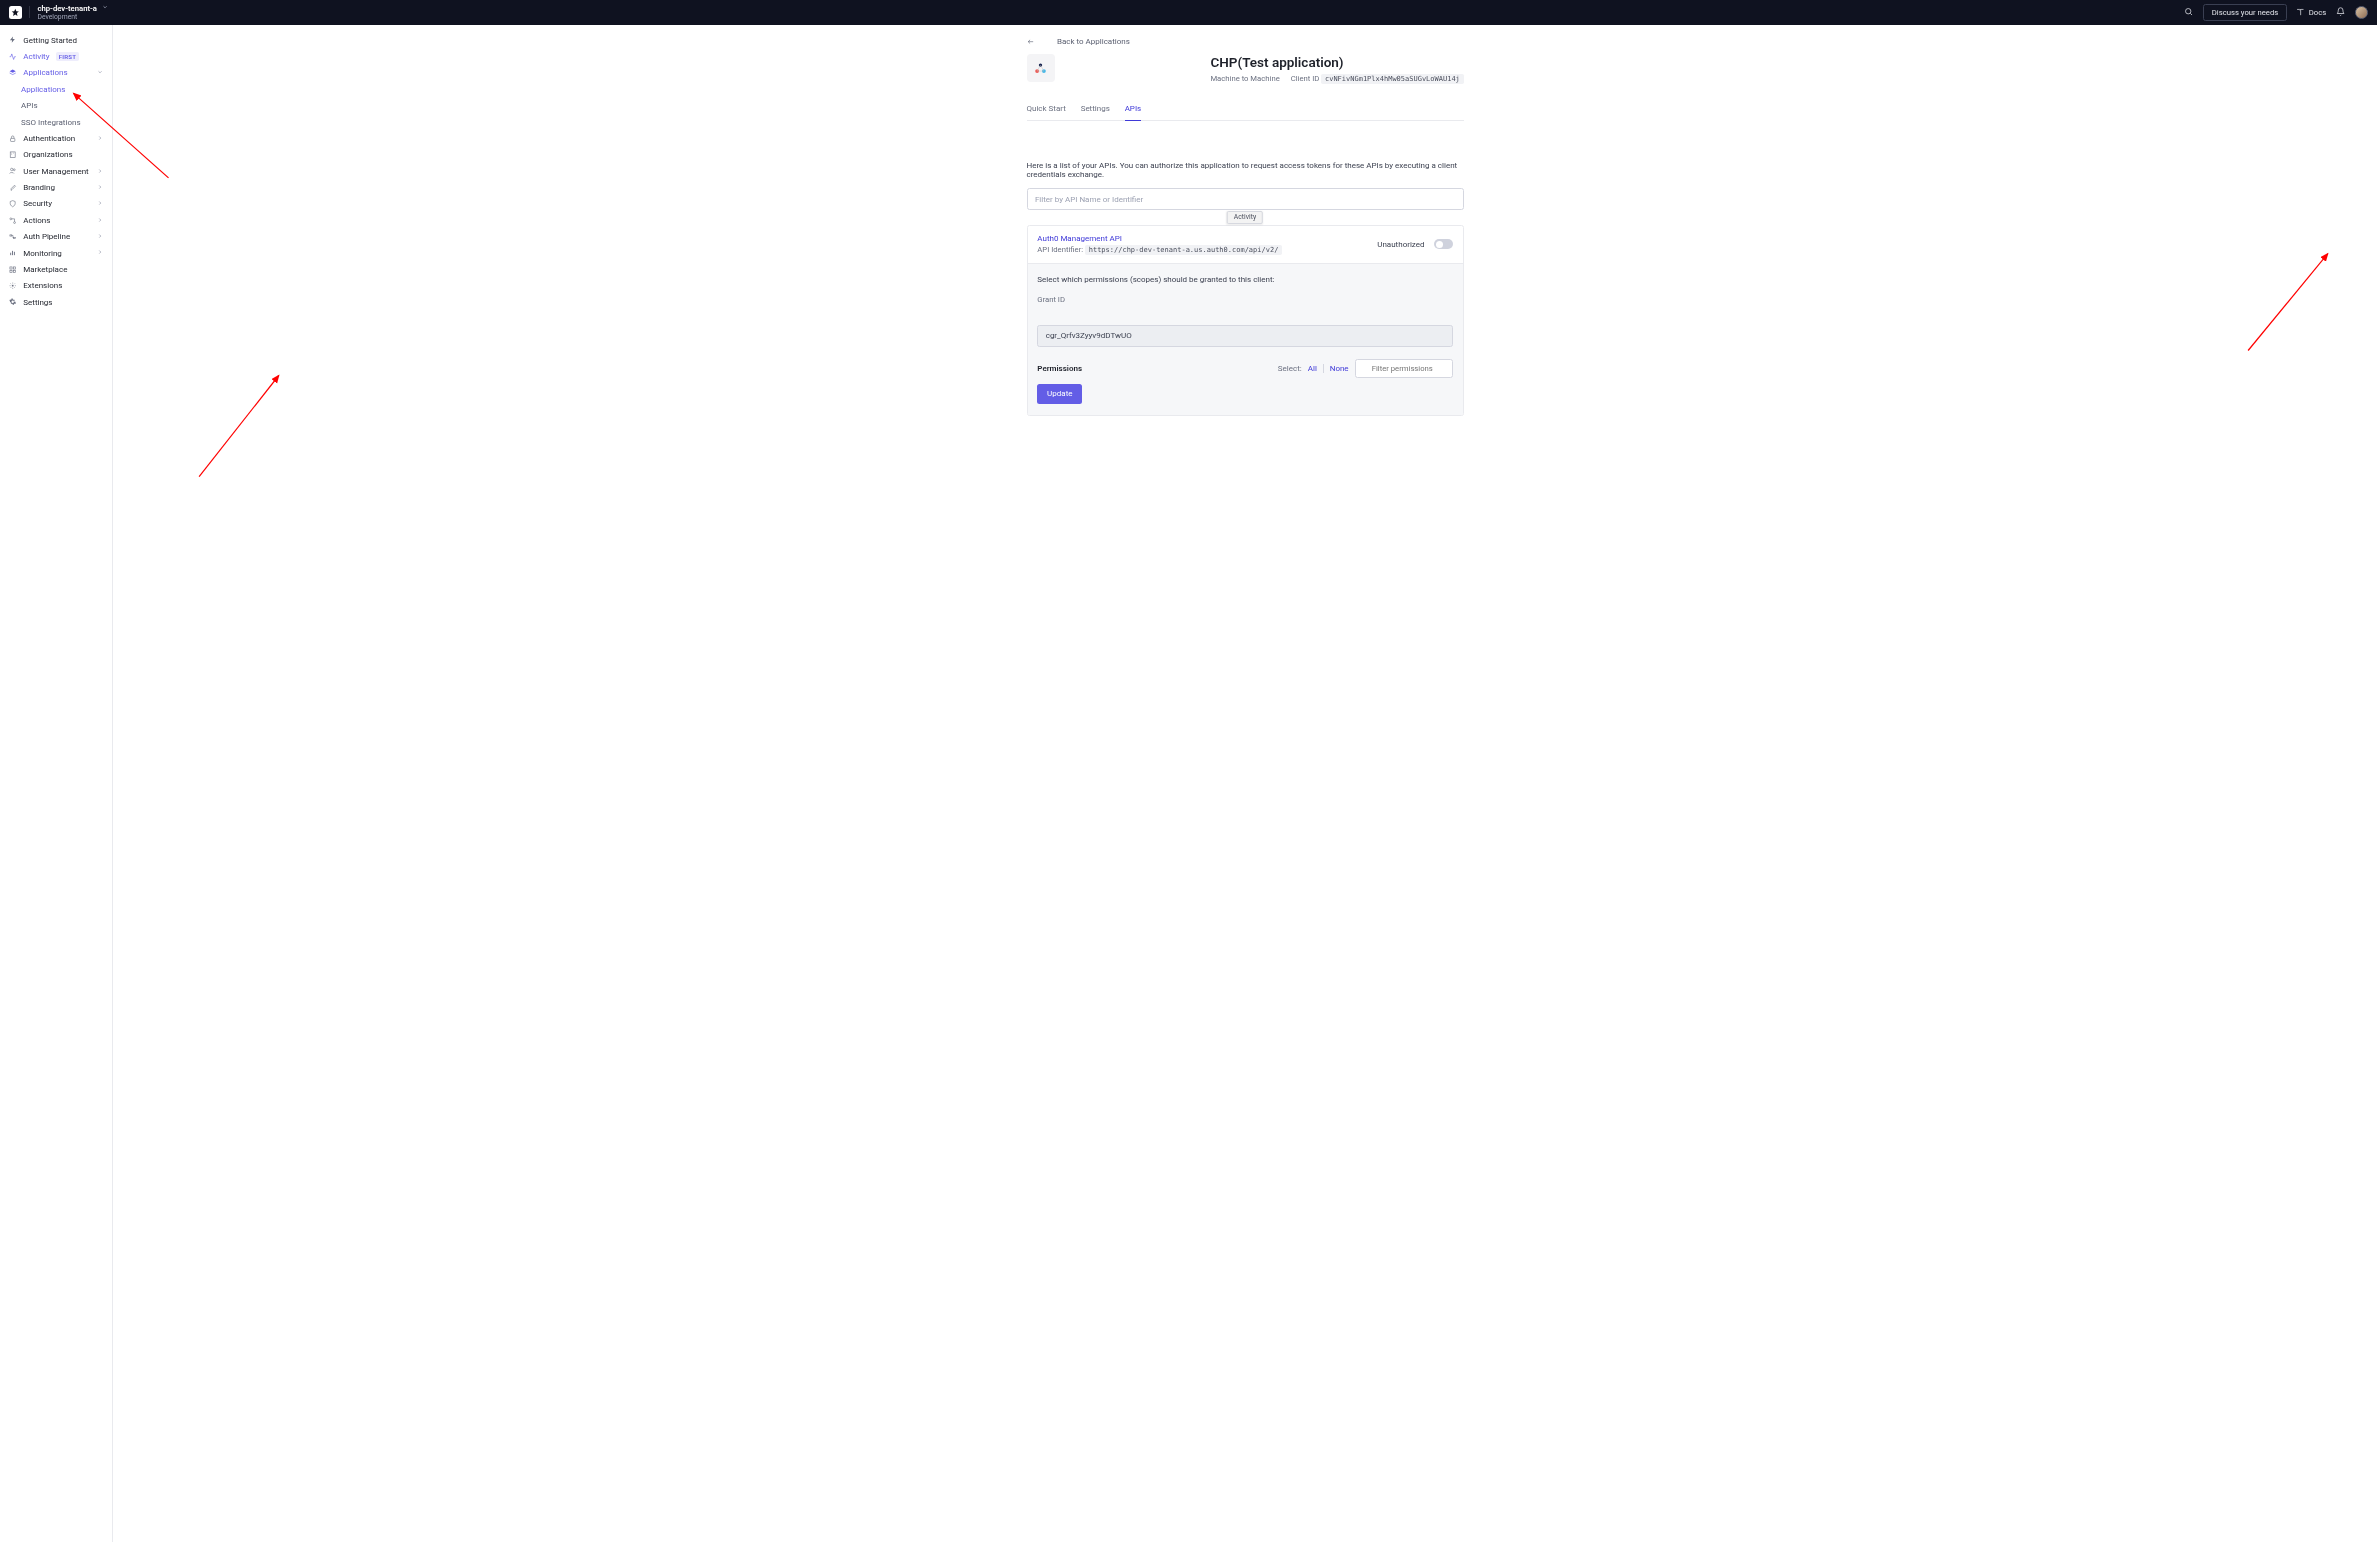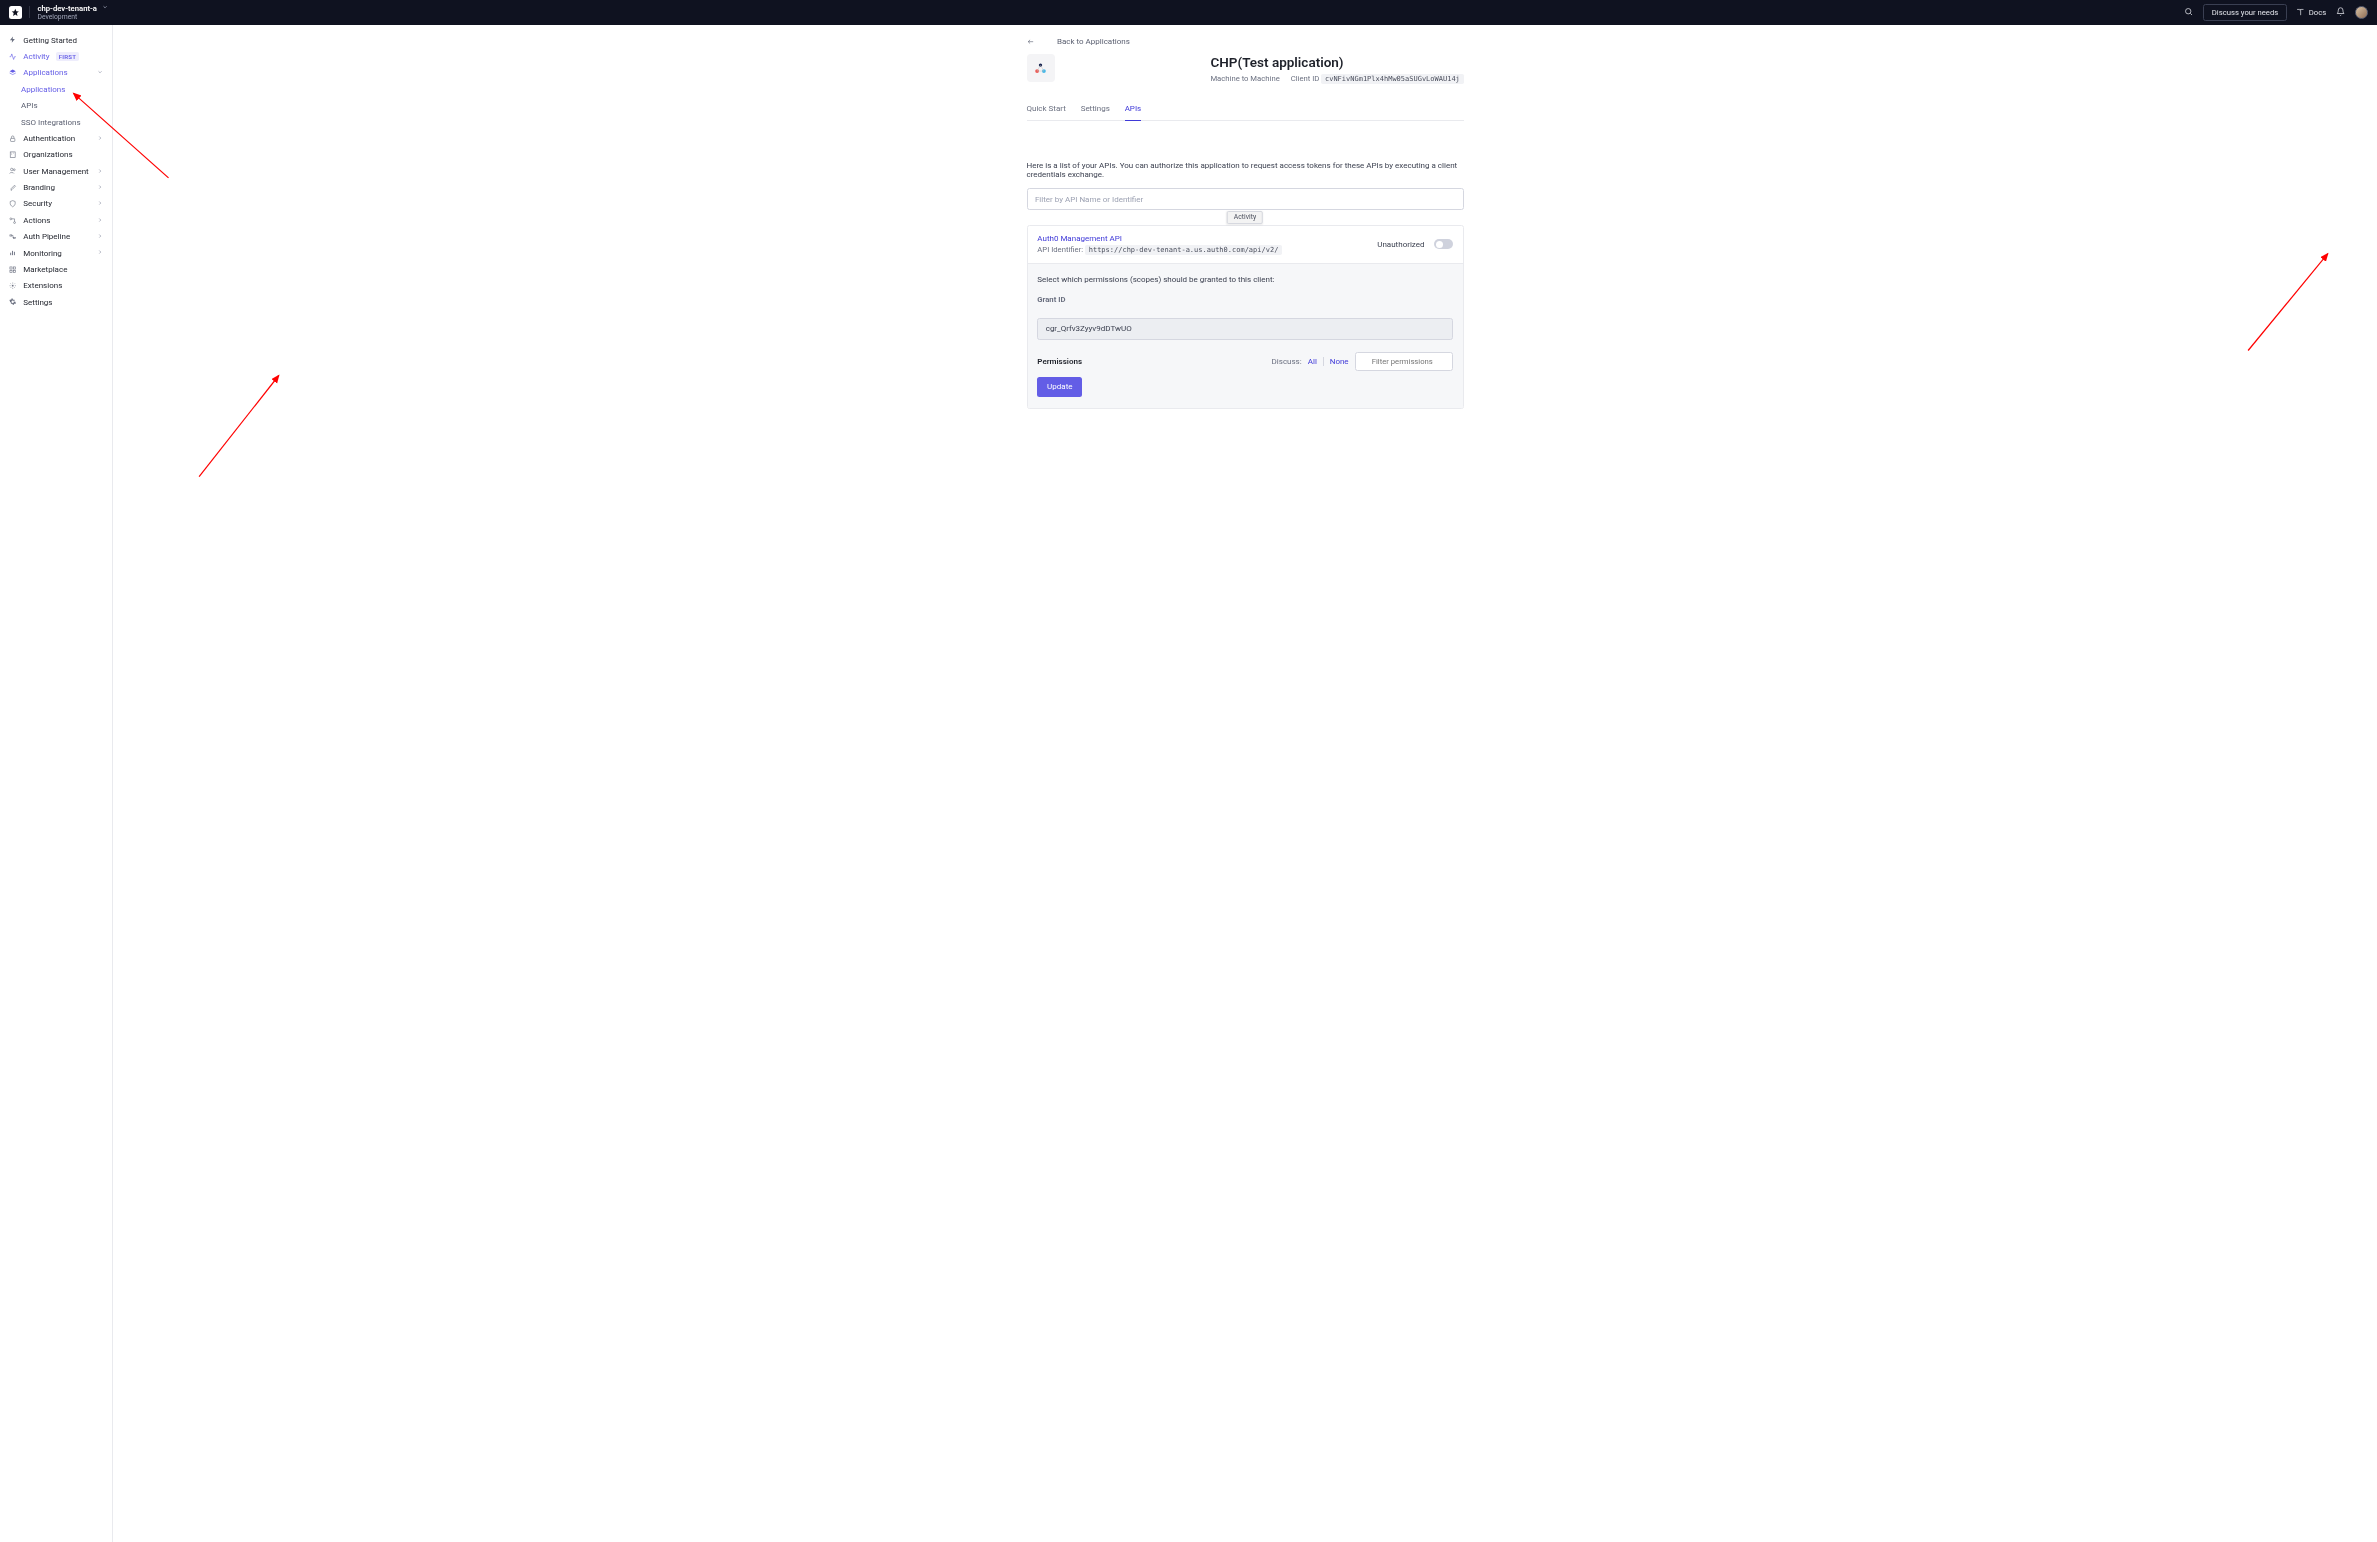--- a/index.html
+++ b/index.html
@@ -62,21 +62,21 @@
     .toggle::after { content: ''; position: absolute; width: 7.4px; height: 7.4px; background: #fff; border-radius: 50%; top: 1.2px; }
     .toggle.off { background: #cfd2dd; }
     .toggle.off::after { left: 1.2px; }
     .toggle.on { background: #0ab39c; }
     .toggle.on::after { right: 1.2px; }
 
     .chev-btn { color: #6b7080; width: 8.6px; cursor: pointer; }
 
     .api-expanded { background: #f6f7f9; border-top: 0.6px solid #e9eaee; padding: 11px 9.8px; }
     .scope-desc { font-size: 8px; color: #3c4150; margin-bottom: 11px; }
-    .small-label { font-size: 7.7px; color: #6b7080; margin-bottom: 14px; font-weight: bold; }
+    .small-label { font-size: 7.7px; color: #6b7080; margin-bottom: 21px; }
     .ro-input { width: 100%; background: #eceef2; border: 0.6px solid #d5d7e0; border-radius: 2.5px; padding: 5.5px 7.4px; font-size: 8px; color: #3c4150; margin-bottom: 12.3px; }
 
     .perm-head { display: flex; align-items: center; margin-bottom: 6.1px; }
     .perm-title { font-weight: 600; font-size: 8px; color: #1e212a; }
     .perm-right { margin-left: auto; display: flex; align-items: center; gap: 6.1px; font-size: 8px; }
     .link { color: #3f39d8; cursor: pointer; }
     .sep { width: 0.6px; height: 8.6px; background: #d5d7e0; }
     .perm-search { border: 0.6px solid #d5d7e0; border-radius: 2.5px; padding: 3.7px 4.9px 3.7px 16px; font-size: 7.7px; width: 98px; position: relative; }
     .perm-search-wrap { position: relative; }
     .perm-search-wrap svg { position: absolute; left: 4.3px; top: 50%; transform: translateY(-50%); color: #9ca1b2; }
@@ -359,21 +359,21 @@
 
 
         <div class="api-expanded">
           <div class="scope-desc">Select which permissions (scopes) should be granted to this client:</div>
           <div class="small-label">Grant ID</div>
           <input class="ro-input" readonly="" value="cgr_Qrfv3Zyyv9dDTwUO" style="">
 
           <div class="perm-head">
             <div class="perm-title">Permissions</div>
             <div class="perm-right">
-              <span style="color:#6b7080">Discuss:</span>
+              <span style="color:#6b7080">Select:</span>
               <span class="link">All</span>
               <div class="sep"></div>
               <span class="link">None</span>
               <div class="perm-search-wrap">
                 <svg width="7.4" height="7.4" viewBox="0 0 24 24" fill="none" stroke="currentColor" stroke-width="2">
                     <circle cx="11" cy="11" r="7"></circle>
                     <line x1="21" y1="21" x2="16.5" y2="16.5"></line>
                   </svg>
                 <input class="perm-search" placeholder="Filter permissions" style="">
               </div>

